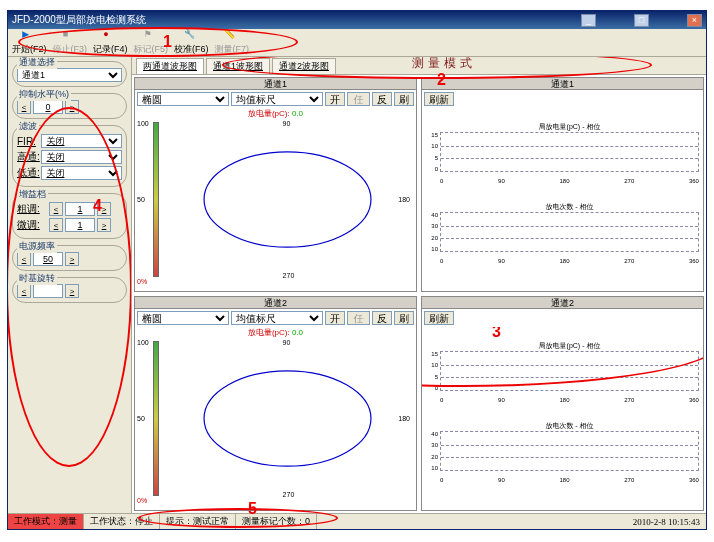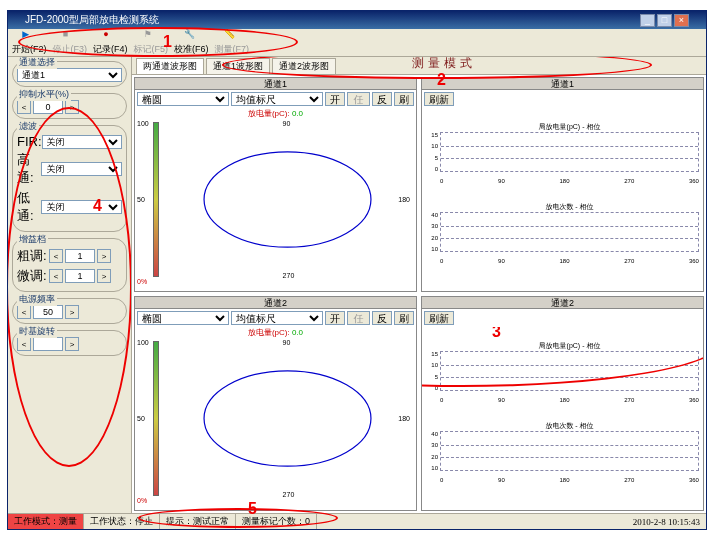--- a/index.html
+++ b/index.html
@@ -1,39 +1,39 @@
 <!DOCTYPE html>
 <html><head>
 <meta charset="utf-8">
 <style>
 * { box-sizing: border-box; margin: 0; padding: 0; font-family: "Microsoft YaHei", SimSun, sans-serif; }
 body { background: #fff; width: 714px; height: 542px; overflow: hidden; position: relative; }
 .window { width: 700px; height: 520px; margin: 10px 0 0 7px; border: 1px solid #0a246a; background: #ece9d8; display: flex; flex-direction: column; }
-.titlebar { height: 18px; background: linear-gradient(#0a246a,#3a6ea5); color: #fff; display: flex; align-items: center; padding: 0 17px; font-size: 10px; }
+.titlebar { height: 18px; background: linear-gradient(#0a246a,#3a6ea5); color: #fff; display: flex; align-items: center; padding: 0 4px; font-size: 10px; gap: 36px; }
 .titlebar .title { flex: 1; }
 .tbtn { width: 15px; height: 13px; margin-left: 2px; background: #c0d0e8; border: 1px solid #7a8aaa; font-size: 9px; text-align: center; line-height: 10px; cursor: pointer; }
 .tbtn.close { background: #e07050; color: #fff; }
 .menubar { height: 16px; background: #ece9d8; border-bottom: 1px solid #aca899; display: flex; font-size: 10px; padding: 0 4px; }
 .menubar span { padding: 1px 6px; cursor: pointer; }
 .toolbar { height: 28px; background: #ece9d8; border-bottom: 1px solid #aca899; display: flex; align-items: center; padding: 0 4px; font-size: 9px; position: relative; }
 .tbitem { display: flex; flex-direction: column; align-items: center; margin-right: 6px; cursor: pointer; }
 .tbitem .ico { width: 14px; height: 14px; }
 .content { flex: 1; display: flex; overflow: hidden; }
 .sidebar { width: 124px; border-right: 1px solid #aca899; padding: 4px; font-size: 10px; overflow: hidden; position: relative; }
-.group { border: 1px solid #aca899; border-radius: 13px; padding: 6px 4px 4px; margin-bottom: 6px; position: relative; }
+.group { border: 1px solid #aca899; border-radius: 13px; padding: 6px 4px 4px; margin-bottom: 6px; position: relative; text-decoration: underline; }
 .group > legend, .glabel { position: absolute; top: -6px; left: 4px; background: #ece9d8; padding: 0 2px; font-size: 9px; color: #1a3a6a; }
 select, input[type=text] { font-size: 9px; width: 100%; height: 14px; border: 1px solid #7f9db9; background: #fff; }
 .row { display: flex; align-items: center; margin: 2px 0; }
-.row label { width: 32px; font-size: 13px; }
+.row label { width: 32px; font-size: 10px; }
 .spin { display: flex; align-items: center; }
 .spin button { width: 14px; height: 14px; font-size: 8px; border: 1px solid #7f9db9; background: #ece9d8; cursor: pointer; }
 .spin input { width: 30px; text-align: center; margin: 0 2px; }
 .main { flex: 1; display: flex; flex-direction: column; }
 .tabs { height: 18px; display: flex; font-size: 9px; align-items: flex-end; border-bottom: 1px solid #aca899; padding-left: 4px; position: relative; }
-.tab { border: 1px solid #aca899; border-bottom: none; padding: 1px 6px; background: #f5f3ea; margin-right: 2px; cursor: pointer; }
+.tab { border: 1px solid #aca899; border-bottom: none; padding: 1px 6px; background: #f5f3ea; margin-right: 2px; cursor: pointer; text-decoration: underline; }
 .tab.active { background: #fff; }
 .panels { flex: 1; display: grid; grid-template-columns: 1fr 1fr; grid-template-rows: 1fr 1fr; background: #fff; }
 .panel { border: 1px solid #888; margin: 2px; display: flex; flex-direction: column; font-size: 9px; }
 .panel-title { background: #d4d0c8; text-align: center; border-bottom: 1px solid #888; font-size: 9px; height: 12px; line-height: 12px; }
 .panel-tools { display: flex; gap: 2px; padding: 2px; align-items: center; }
 .panel-tools select, .panel-tools button { font-size: 10px; height: 14px; }
 .btn { border: 1px solid #7f9db9; background: #ece9d8; padding: 0 4px; cursor: pointer; font-size: 8px; height: 14px; }
 .btn.disabled { color: #999; }
 .chart { flex: 1; position: relative; background: #fff; overflow: hidden; }
 .chart-title { position: absolute; top: 0; left: 50%; transform: translateX(-50%); font-size: 8px; }

